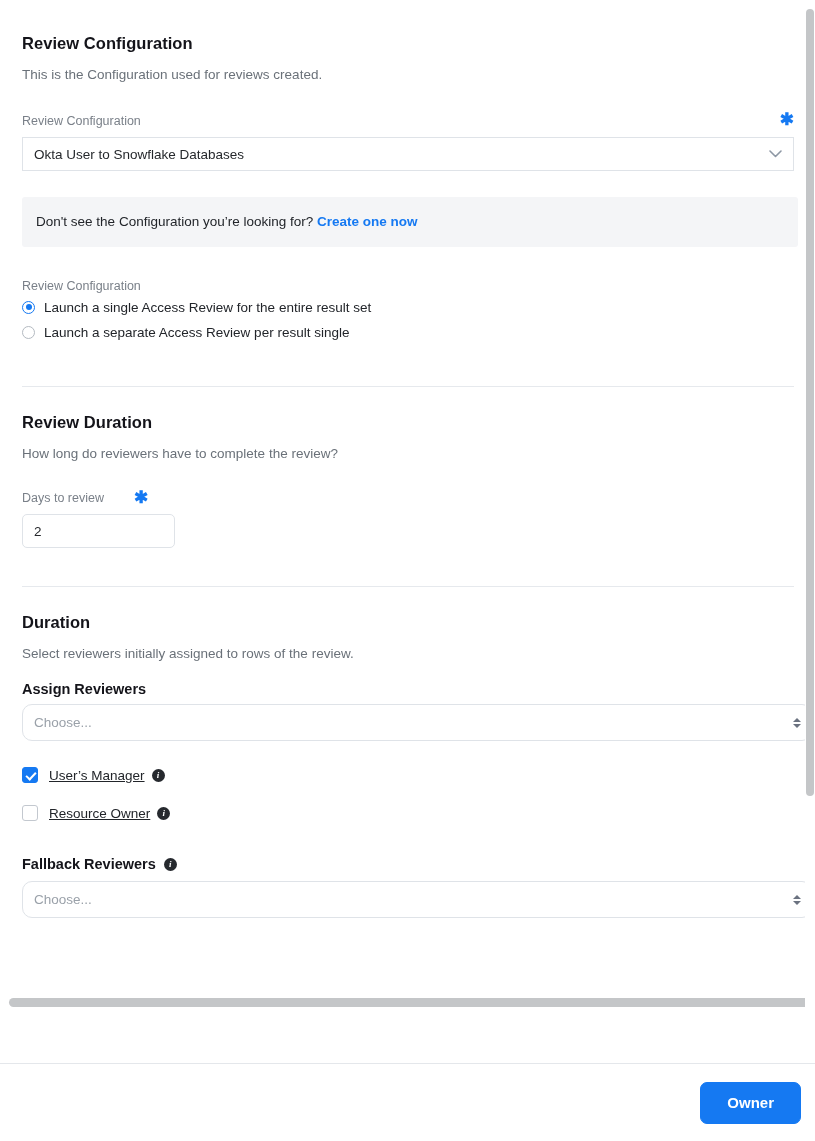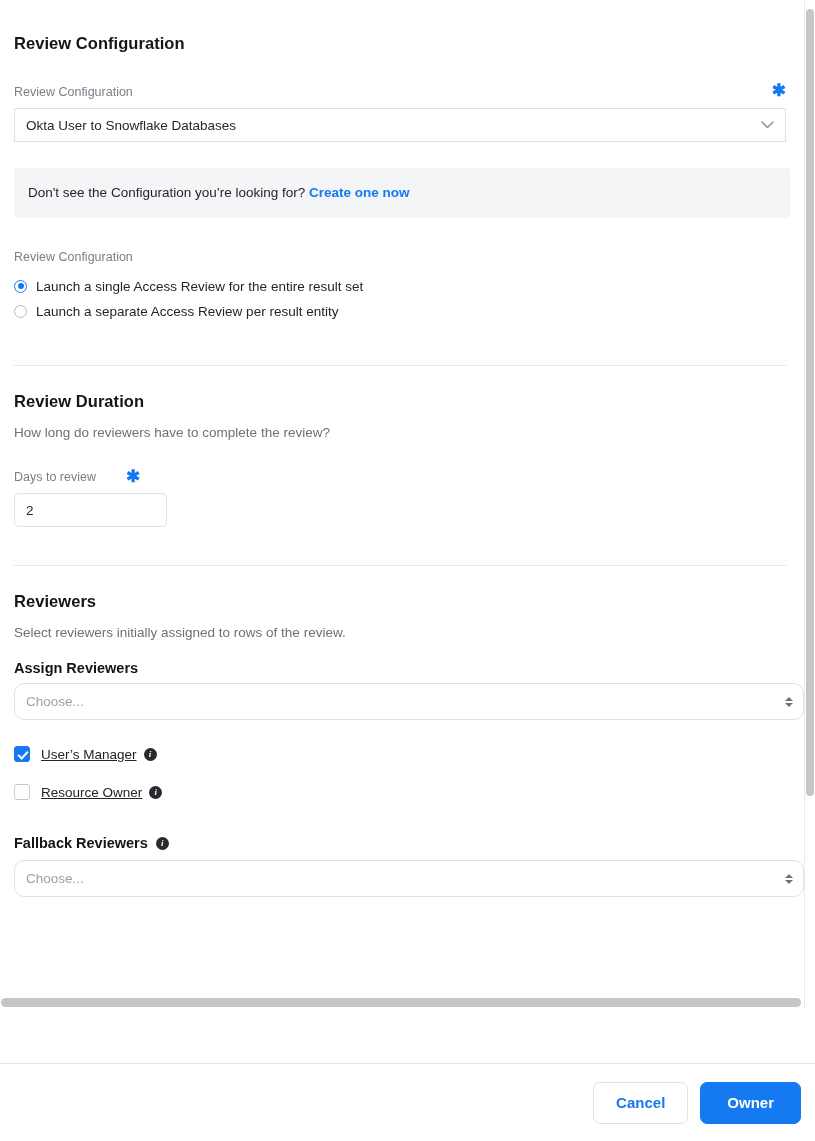--- a/index.html
+++ b/index.html
@@ -45,21 +45,21 @@
   }
 
   
   .modal-body-wrap {
     position: relative;
     flex: 1 1 auto;
     overflow: hidden;
   }
   .modal-body {
     position: absolute;
-    top: 0; left: 0;
+    top: 0; left: 8px;
     width: 805px;
     height: 1009px;
     padding: 22px 14px 0 14px;
     background: #fff;
     border-right: 1px solid #e9ecef;
     overflow: hidden;
   }
 
   .section-title {
     font-size: 16.5px;
@@ -168,21 +168,21 @@
     color: #22252a;
   }
   .banner a {
     color: #1579f2;
     font-weight: bold;
     text-decoration: none;
     cursor: pointer;
   }
 
   
-  .radio-group { margin-top: 10px; }
+  .radio-group { margin-top: 2px; }
   .radio-row {
     display: flex; align-items: center;
     height: 24px;
     margin-bottom: 1px;
     cursor: pointer;
   }
   .radio {
     width: 13px; height: 13px;
     border-radius: 50%;
     border: 1px solid #b4bac1;
@@ -346,20 +346,21 @@
 </head>
 <body>
 
 <div class="modal">
 
 
   <div class="modal-body-wrap">
     <div class="modal-body">
 
       <div class="section-title">Review Configuration</div>
+      <div class="section-desc">This is the Configuration used for reviews created.</div>
 
       <div class="field-label">
         <div class="label-row">
           <span>Review Configuration</span>
           <span class="asterisk">✱</span>
         </div>
       </div>
 
       <div class="select-box">
         <span>Okta User to Snowflake Databases</span>
@@ -377,41 +378,41 @@
 
       <div class="field-label">Review Configuration</div>
 
       <div class="radio-group">
         <label class="radio-row">
           <span class="radio on"></span>
           <span class="radio-label">Launch a single Access Review for the entire result set</span>
         </label>
         <label class="radio-row">
           <span class="radio"></span>
-          <span class="radio-label">Launch a separate Access Review per result entity</span>
+          <span class="radio-label">Launch a separate Access Review per result single</span>
         </label>
       </div>
 
       <div class="divider"></div>
 
       <div class="section-title" style="margin-top:26px">Review Duration</div>
       <div class="section-desc">How long do reviewers have to complete the review?</div>
 
       <div class="field-label" style="margin-top:30px">
         <span>Days to review</span>
         <span class="asterisk" style="margin-left:30px">✱</span>
       </div>
 
       <div class="num-input">
         <span>2</span>
       </div>
 
       <div class="divider" style="margin-top:38px"></div>
 
-      <div class="section-title" style="margin-top:26px">Reviewers</div>
+      <div class="section-title" style="margin-top:26px">Duration</div>
       <div class="section-desc">Select reviewers initially assigned to rows of the review.</div>
 
       <div class="sub-heading">Assign Reviewers</div>
 
       <div class="native-select">
         <span>Choose...</span>
         <span class="stepper">
             <i class="up"></i>
             <i class="dn"></i>
           </span>
@@ -446,17 +447,16 @@
         <div class="hthumb"></div>
       </div>
     </div>
 
     <div class="vscroll">
       <div class="vthumb"></div>
     </div>
   </div>
 
   <div class="modal-footer">
-    <button class="btn btn-cancel">Cancel</button>
     <button class="btn btn-save">Owner</button>
   </div>
 
 </div>
 
 </body></html>

